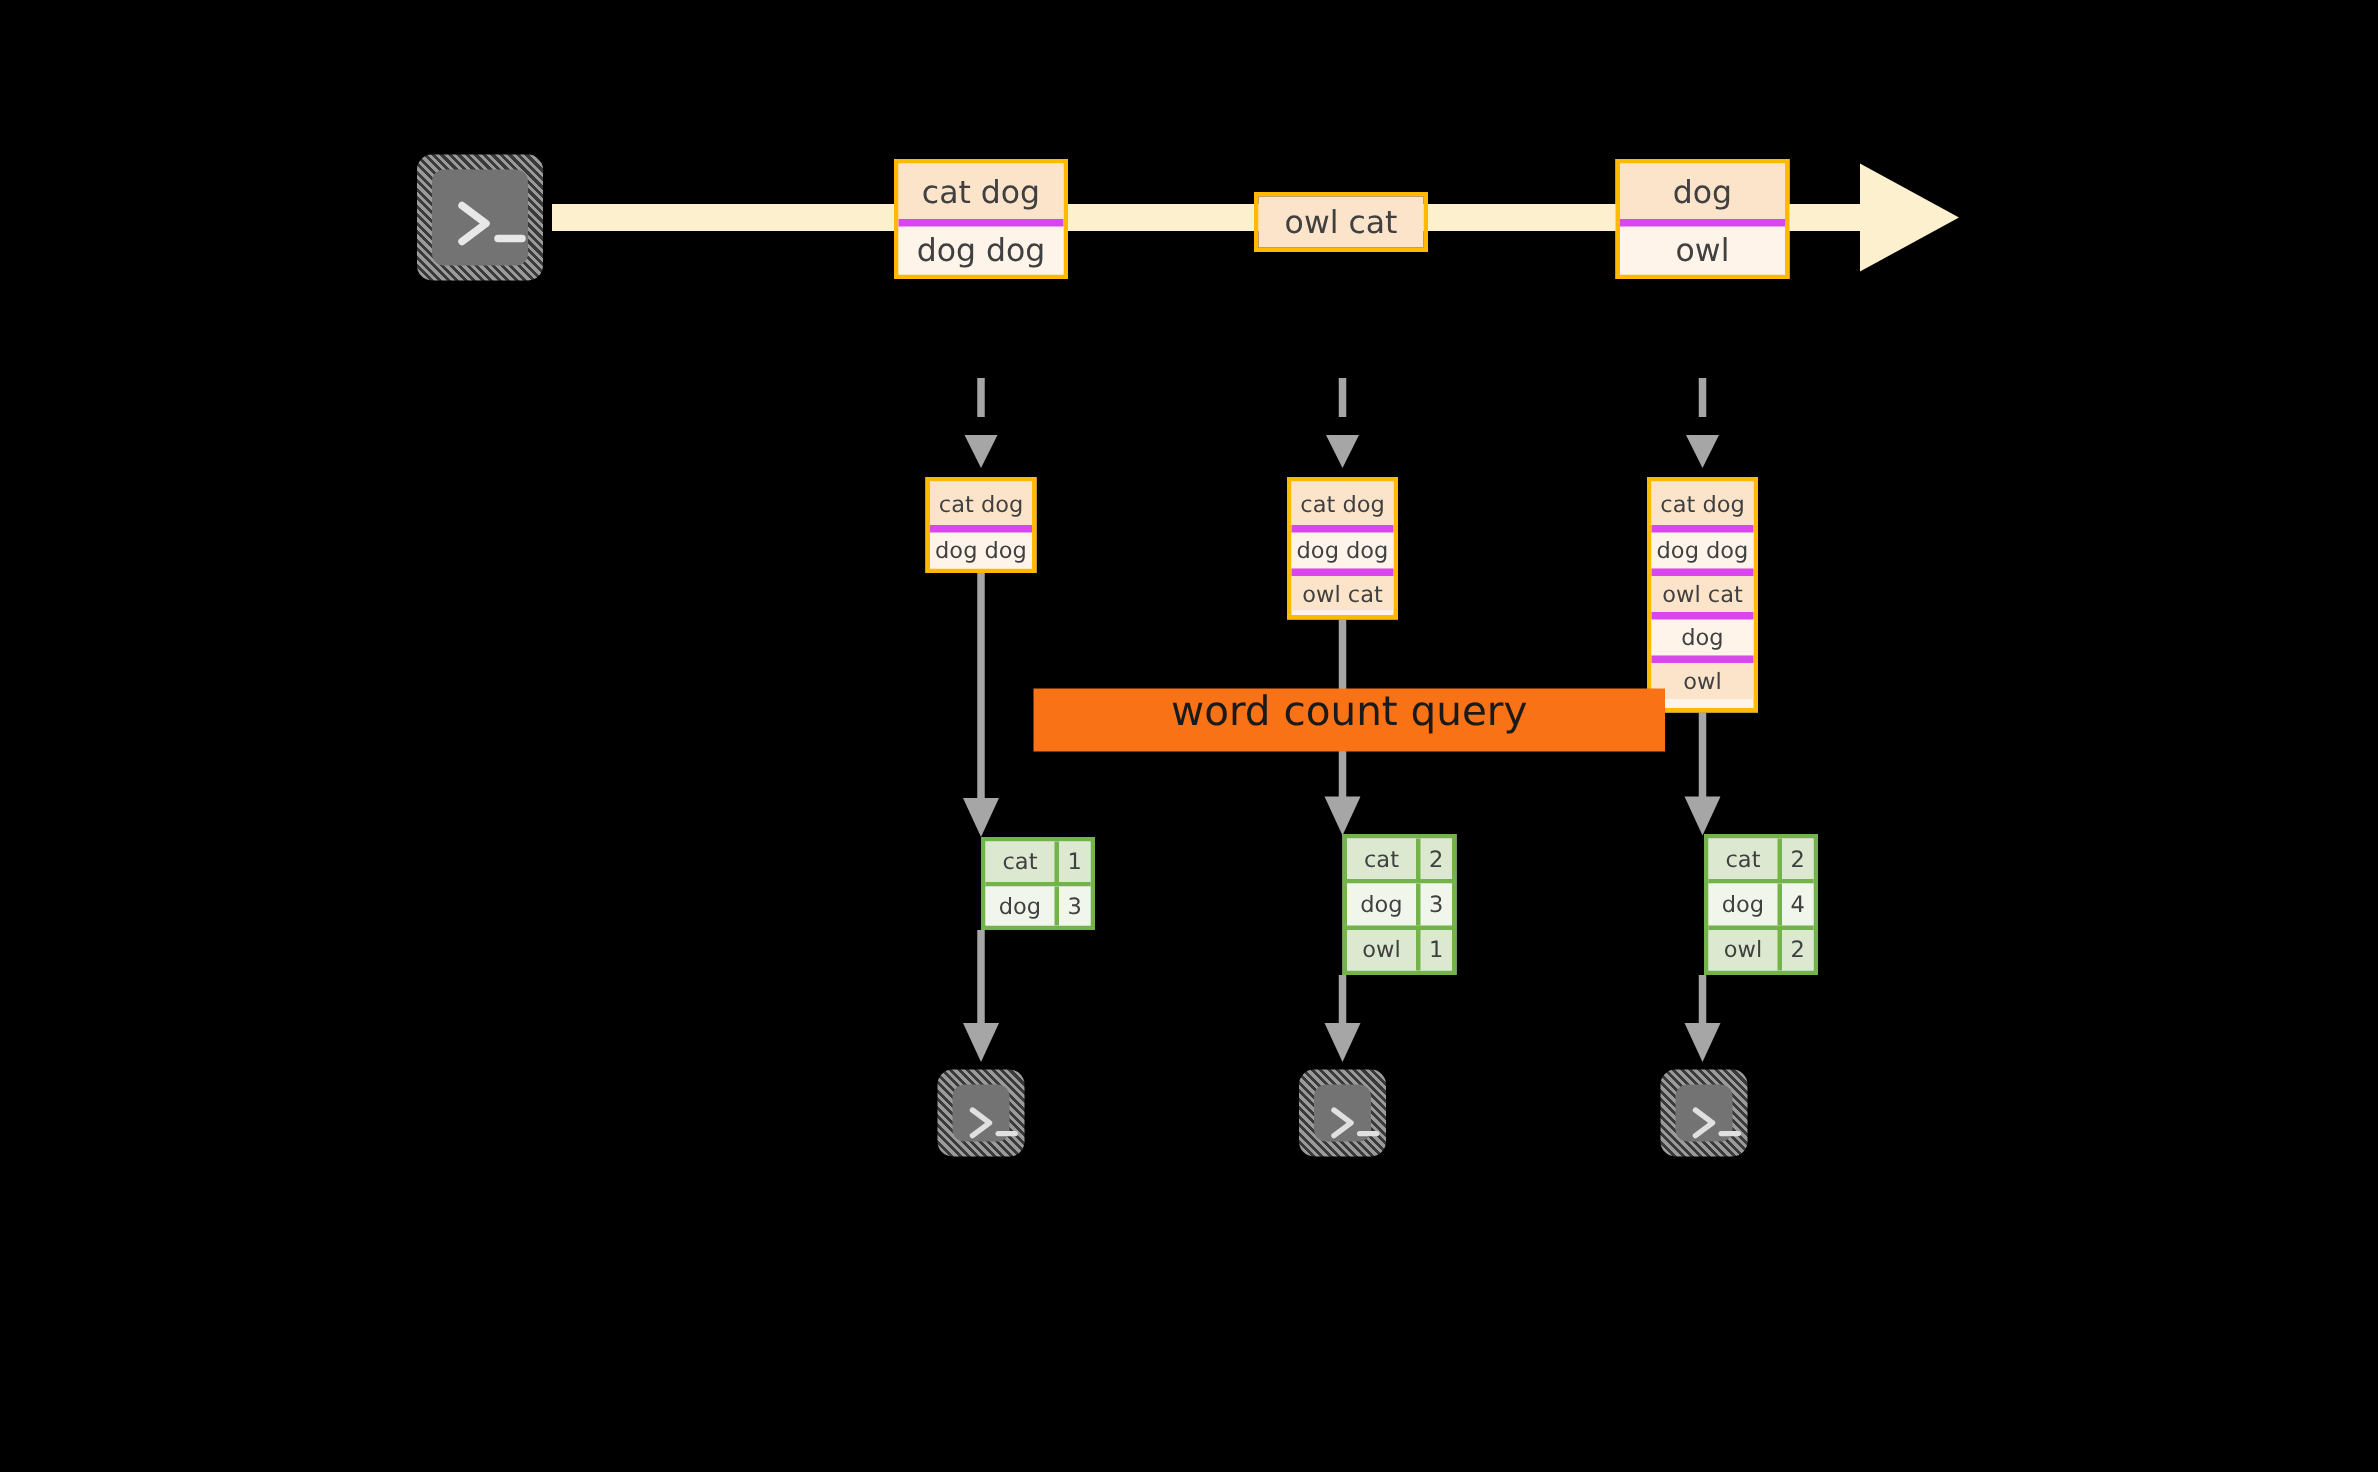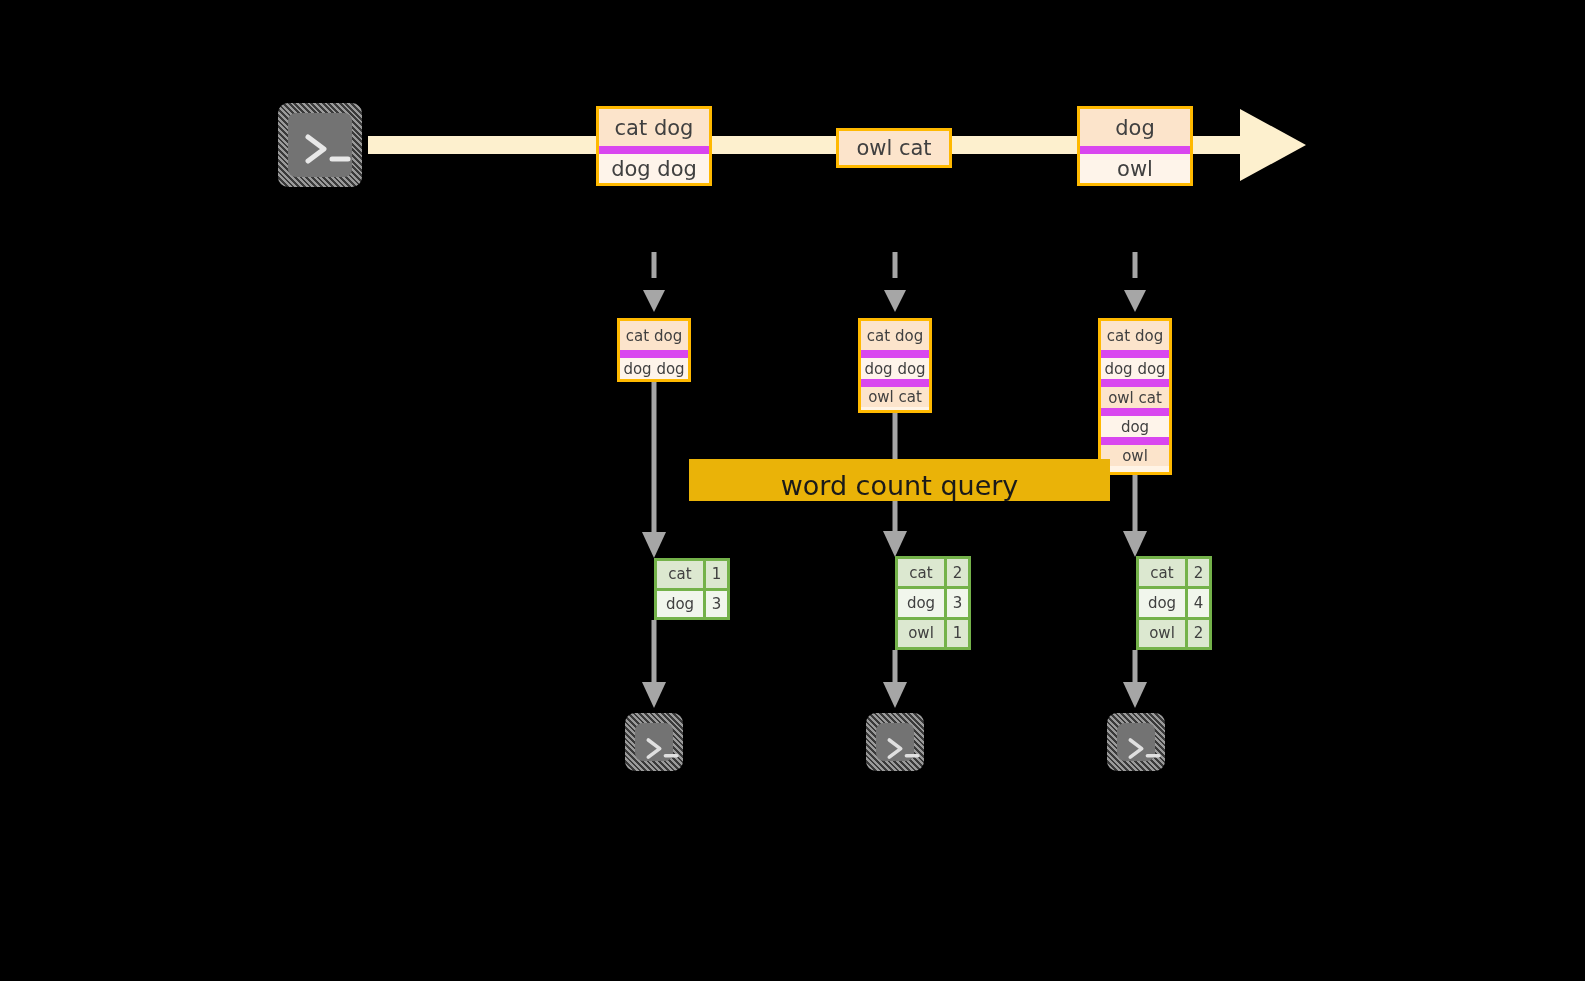--- a/index.html
+++ b/index.html
@@ -63,21 +63,21 @@
   .trow {
     box-sizing: border-box;
     display: flex;
     align-items: center;
     justify-content: center;
     color: #404040;
     white-space: nowrap;
   }
   .trow.shade-a { background: #FCE4CB; }
   .trow.shade-b { background: #FEF4EA; }
-  .trow + .trow { border-top: 8px solid #d946ef; }
+  .trow + .trow { border-top: 5px solid #d946ef; }
 
   
   .gbox {
     position: absolute;
     box-sizing: border-box;
     border: 3px solid #74B24A;
     background: #EAF2E1;
     z-index: 5;
     display: flex;
     flex-direction: column;
@@ -101,23 +101,23 @@
   .gcell.count { flex: 1 1 auto; border-left: 3px solid #74B24A; }
   .grow.shade-a .gcell { background: #DCE8D0; }
   .grow.shade-b .gcell { background: #F1F6EC; }
 
   
   .conn { position: absolute; z-index: 2; }
 
   
   .query-band {
     position: absolute;
-    background: #eab308;
-    display: flex;
-    align-items: flex-end;
+    background: #f97316;
+    display: flex;
+    align-items: flex-start;
     justify-content: center;
     color: #1a1a1a;
     z-index: 6;
   }
 </style>
 </head>
 <body>
 
 <div id="stage">
 

